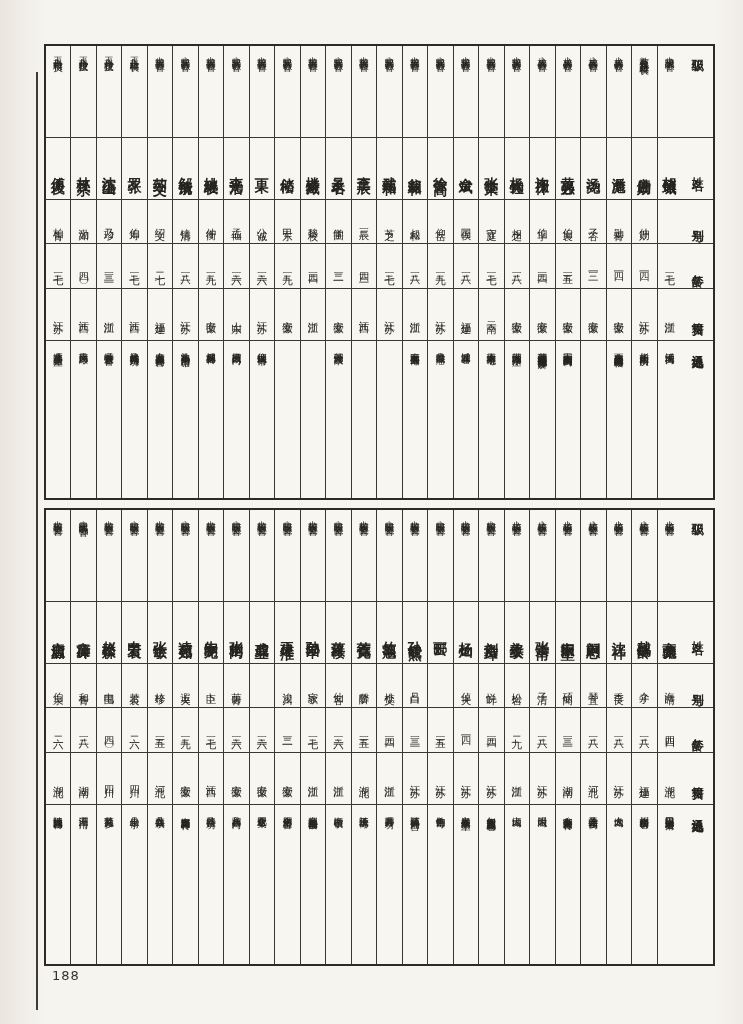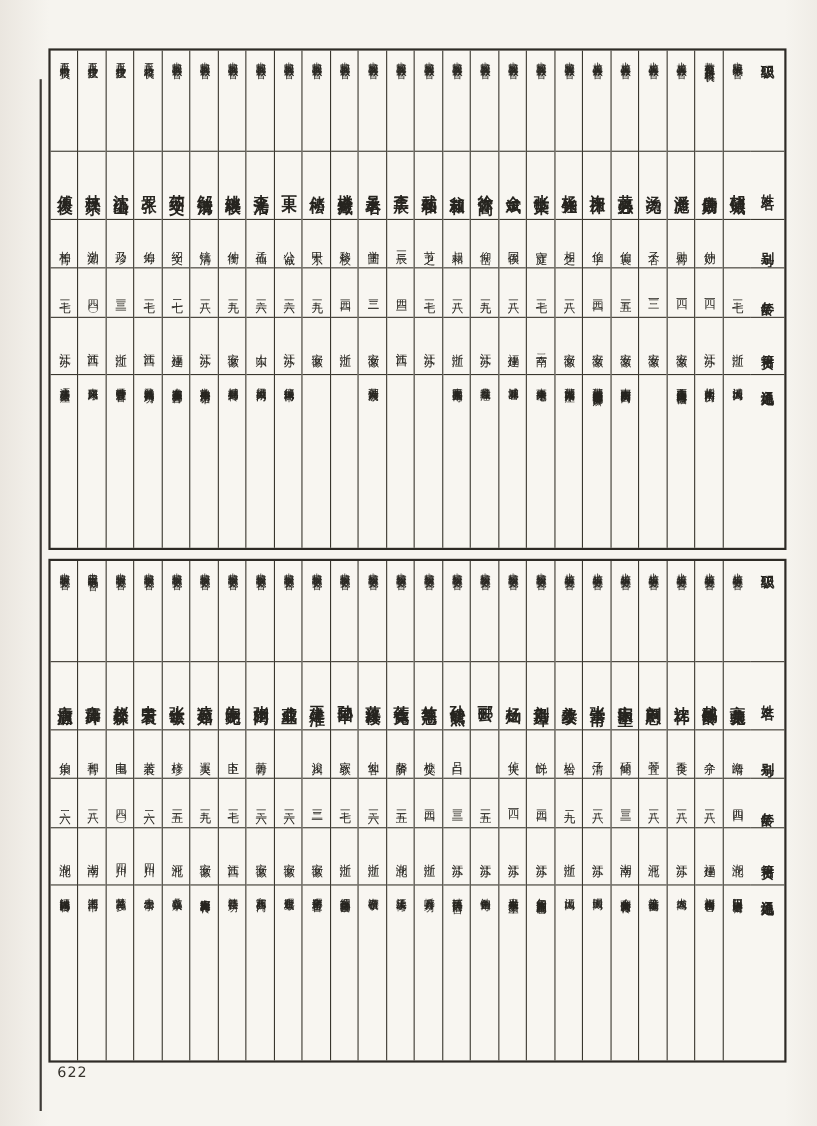--- a/index.html
+++ b/index.html
@@ -1158,14 +1158,14 @@
             <span class="vtext">湖北</span>
           </div>
     <div class="cell addr">
             <span class="vtext">江陵城内聚珍园转</span>
           </div>
   </div>
 </div>
 
   </div>
 
-  <div class="page-number">622</div>
+  <div class="page-number">188</div>
 </div>
 
 </body></html>

